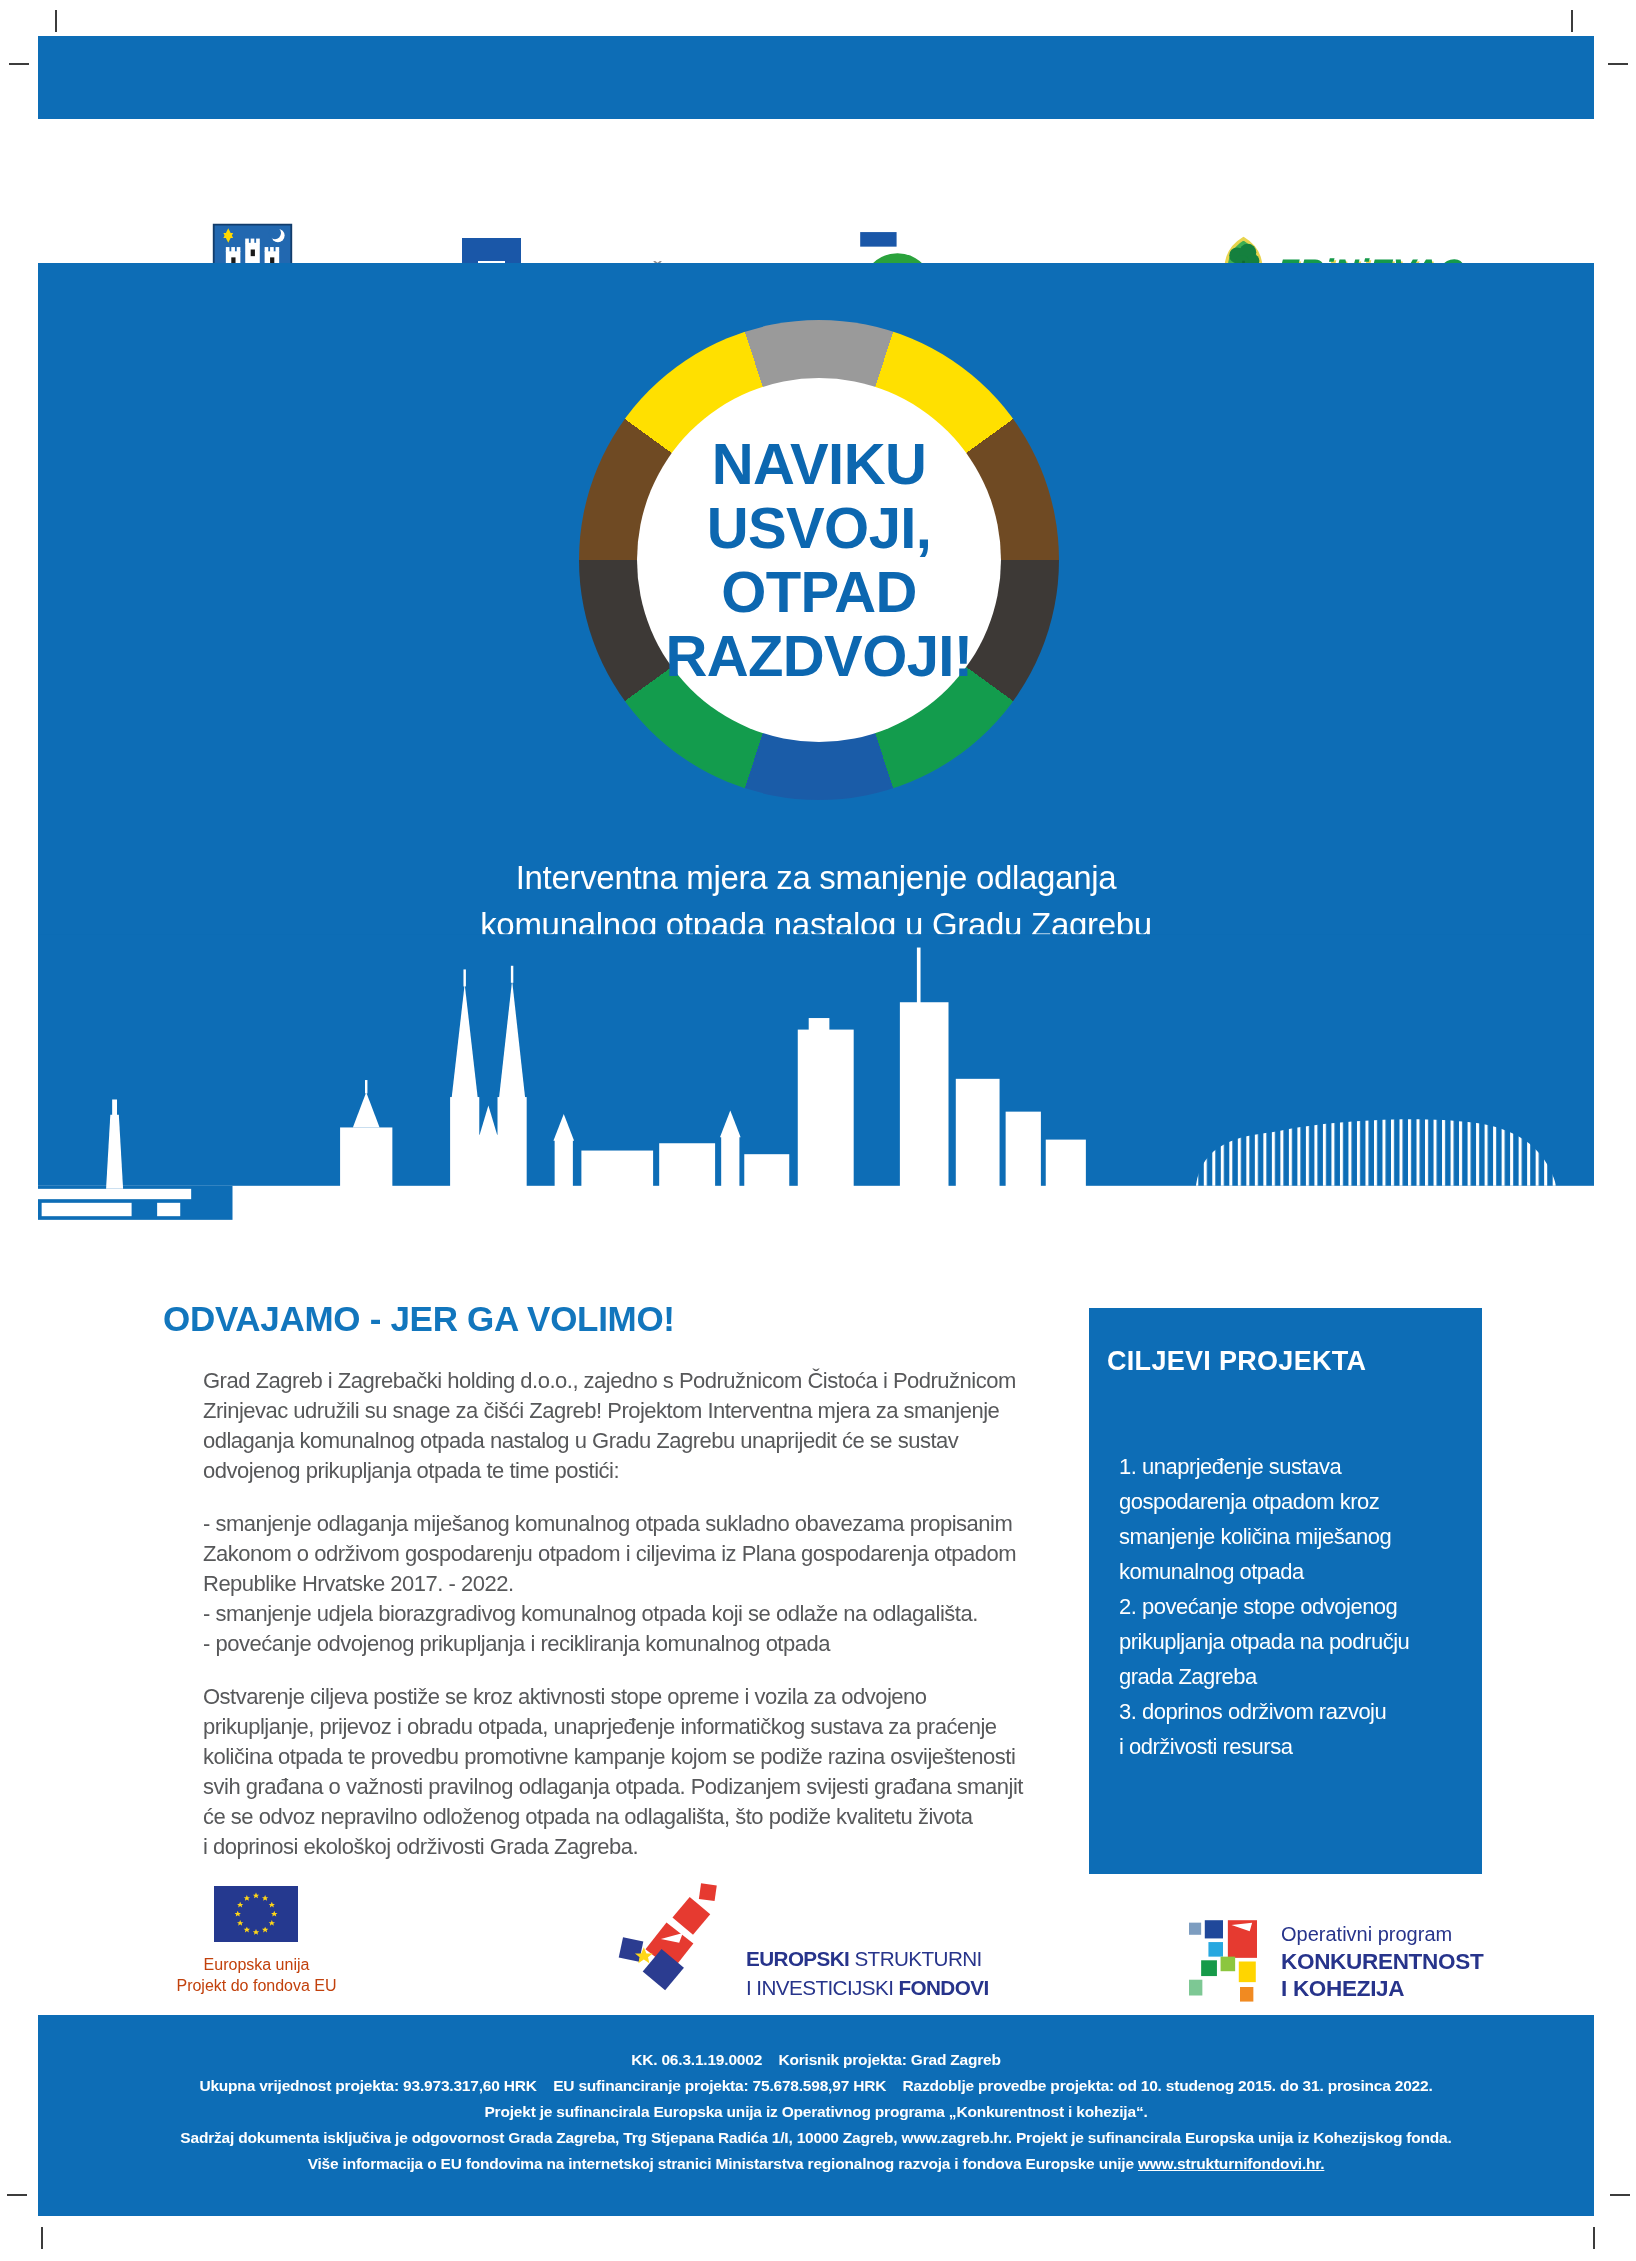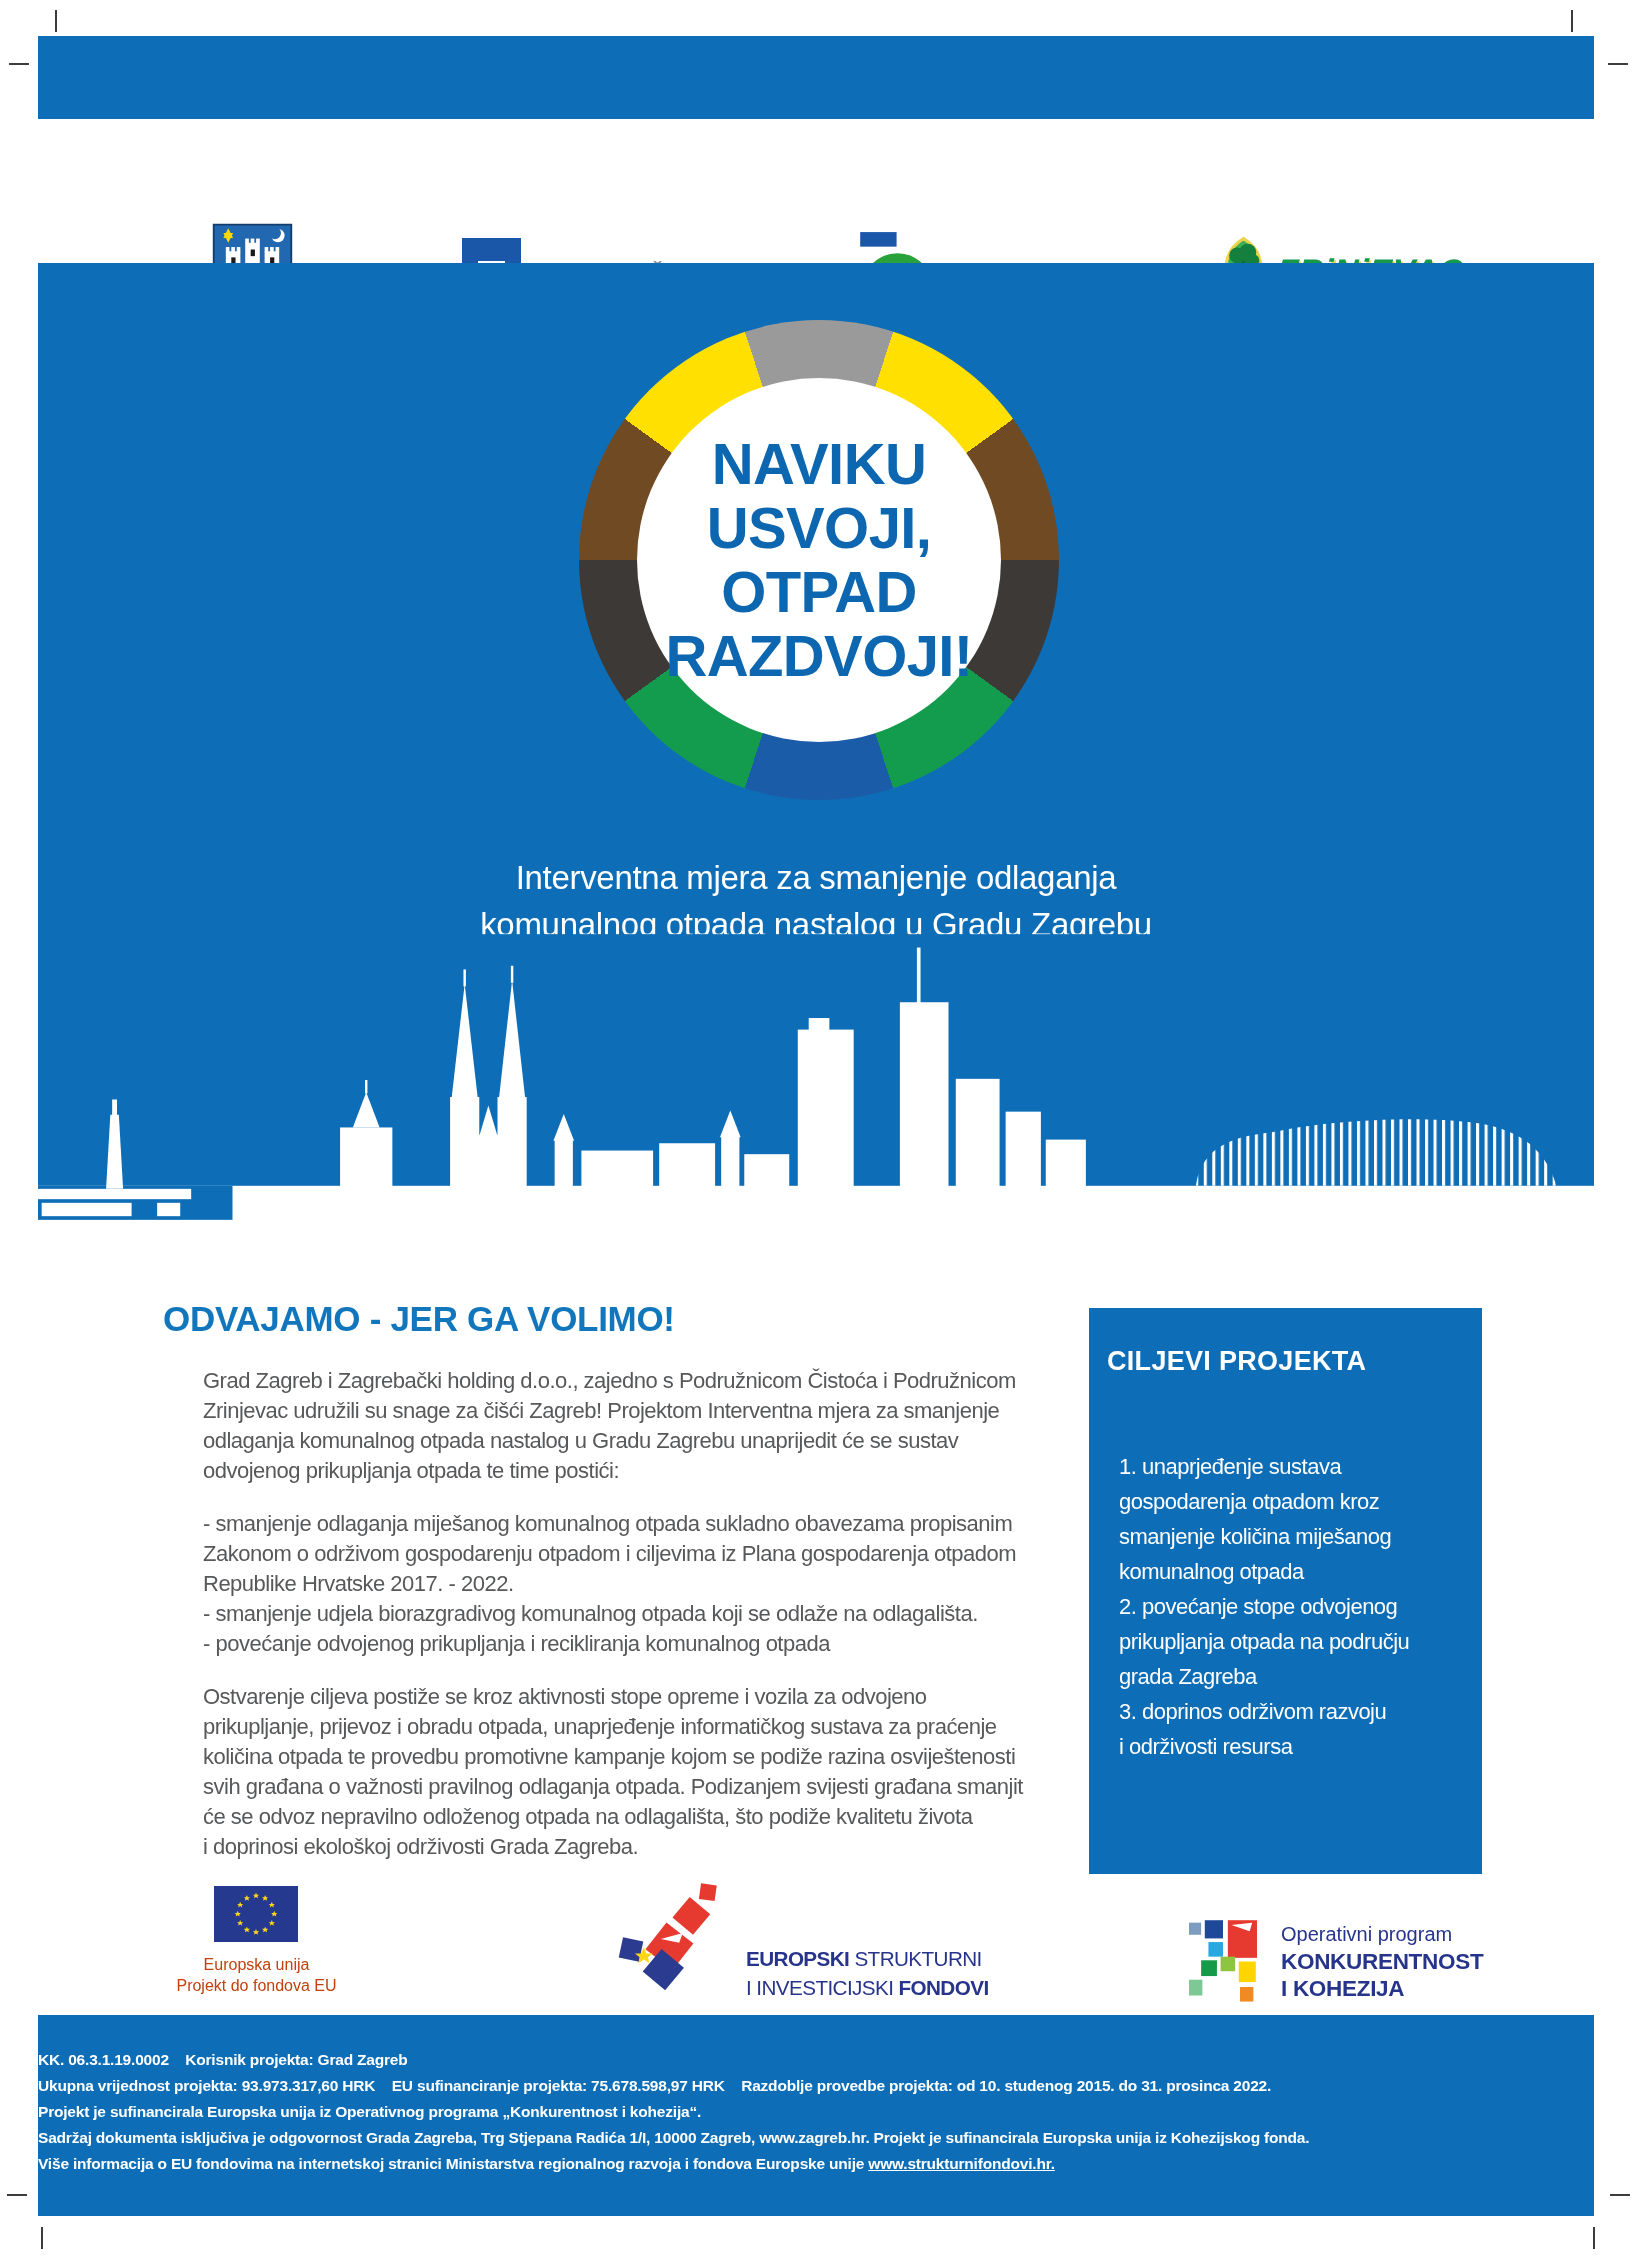--- a/index.html
+++ b/index.html
@@ -69,21 +69,21 @@
   .esif-svg{position:absolute;left:579px;top:1847px;}
   .esif-text{position:absolute;left:708px;top:1909px;color:#27348b;font-size:20.7px;line-height:28.6px;letter-spacing:-0.6px;}
   .esif-text b{letter-spacing:-0.6px;}
   .opkk-svg{position:absolute;left:1151px;top:1883px;}
   .opkk-text{position:absolute;left:1243px;top:1885px;color:#27348b;line-height:27px;}
   .opkk-l1{font-size:20px;}
   .opkk-l2{font-size:22.5px;font-weight:bold;letter-spacing:-0.3px;}
 
   
   .footer-band{position:absolute;left:0;top:1979px;width:1556px;height:201px;background:#0d6db6;}
-  .footer-text{position:absolute;left:0;top:32px;width:1556px;color:#fff;font-weight:bold;}
+  .footer-text{position:absolute;left:0;top:32px;width:1556px;text-align:center;color:#fff;font-weight:bold;}
   .fline{font-size:15.5px;line-height:26px;white-space:pre-wrap;letter-spacing:-0.2px;}
   .footer-link{text-decoration:underline;color:#fff;}
 </style>
 </head>
 <body>
 
 <div class="crop" style="left:55px;top:10.3px;width:1.8px;height:22px;"></div>
 <div class="crop" style="left:8.5px;top:63px;width:20px;height:1.8px;"></div>
 <div class="crop" style="left:1571px;top:10.3px;width:1.8px;height:22px;"></div>
 <div class="crop" style="left:1608px;top:63px;width:20px;height:1.8px;"></div>

